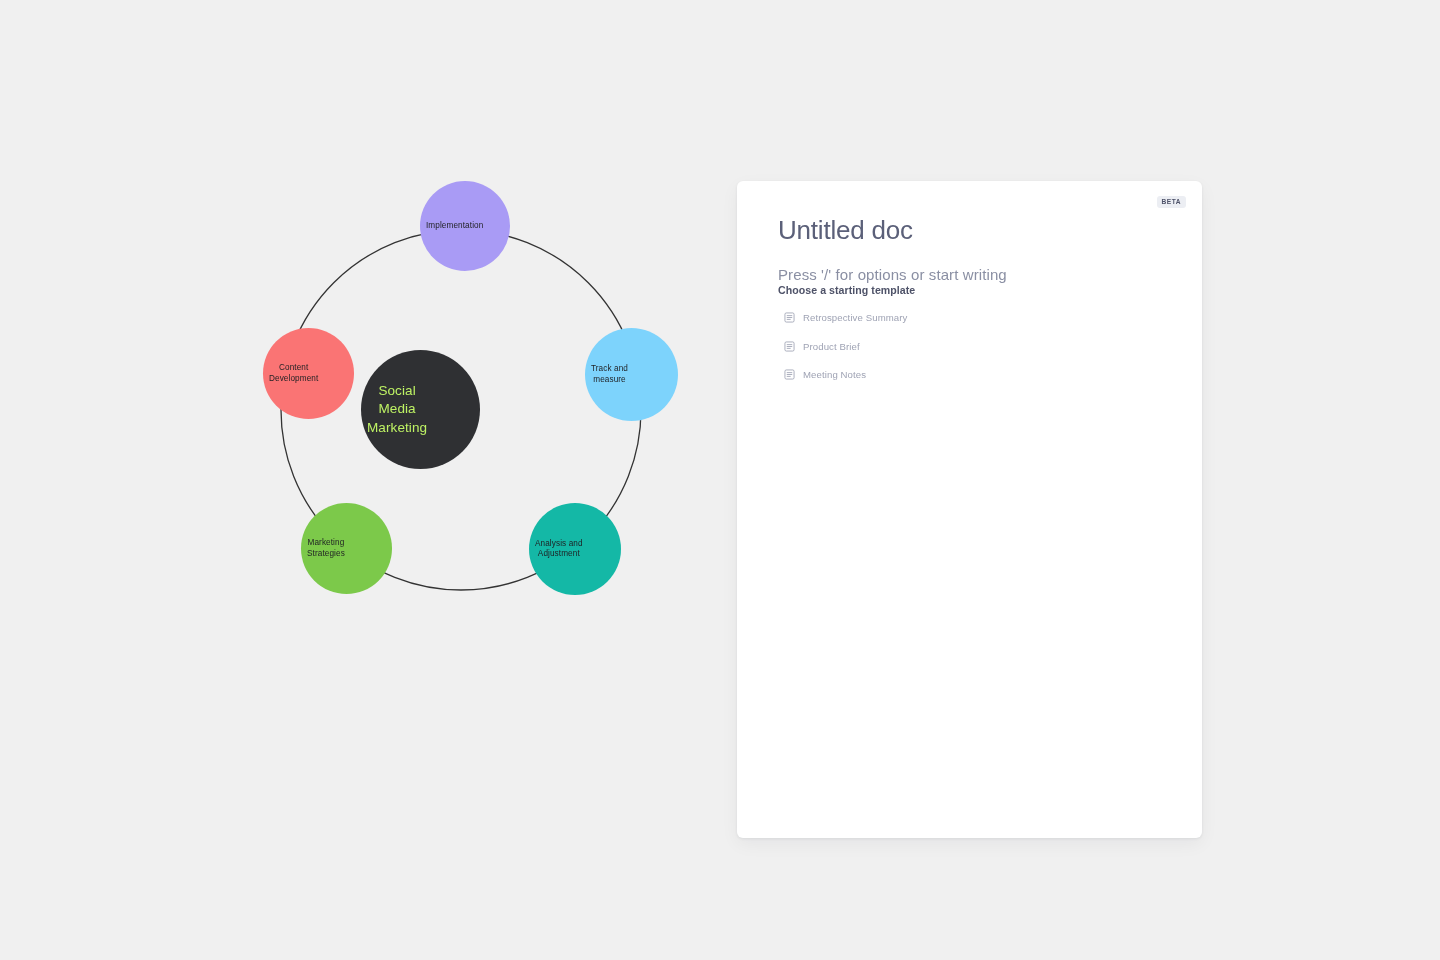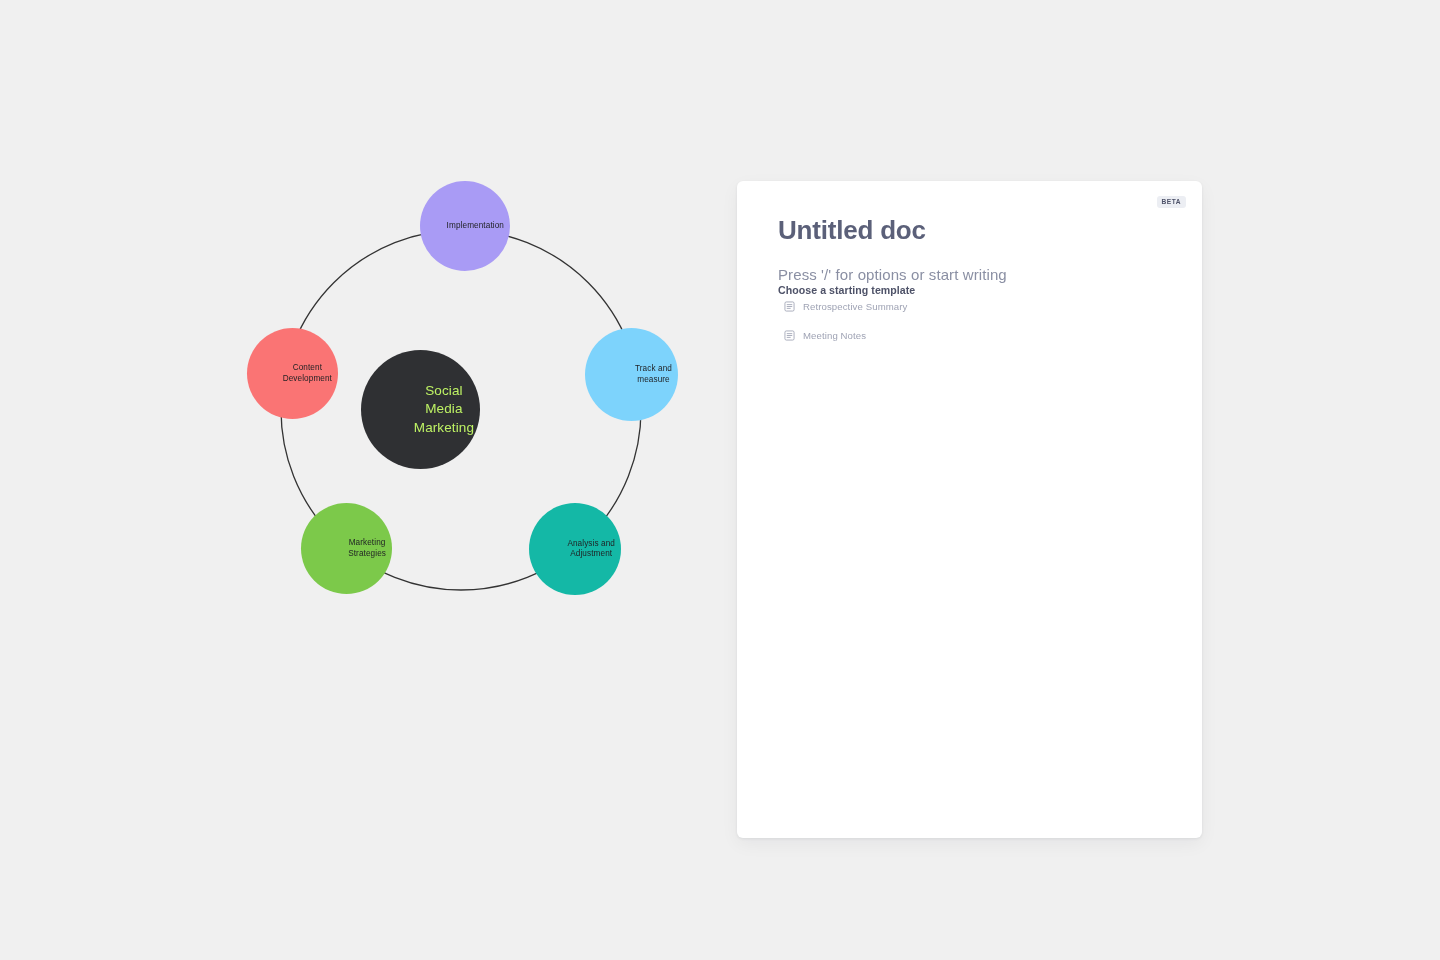--- a/index.html
+++ b/index.html
@@ -38,21 +38,21 @@
     width: 440px;
     height: 440px;
     overflow: visible;
   }
 
   .node {
     position: absolute;
     border-radius: 50%;
     display: flex;
     align-items: center;
-    justify-content: flex-end;
+    justify-content: flex-start;
     text-align: center;
     box-sizing: border-box;
   }
   .node-label {
     font-size: 8.2px;
     line-height: 1.28;
     font-weight: 500;
     letter-spacing: 0.1px;
     color: #1f2023;
     padding: 0 6px;
@@ -71,21 +71,21 @@
     font-size: 13.5px;
     line-height: 1.34;
     font-weight: 400;
     letter-spacing: 0.1px;
   }
 
   .node-top    { left: 179px; top: 11px;  width: 90px; height: 90px; }
   .node-right  { left: 344px; top: 158px; width: 93px; height: 93px; }
   .node-bottom-right { left: 288px; top: 333px; width: 92px; height: 92px; }
   .node-bottom-left  { left: 60px;  top: 333px; width: 91px; height: 91px; }
-  .node-left   { left: 6px;   top: 158px; width: 91px; height: 91px; }
+  .node-left   { left: 22px;   top: 158px; width: 91px; height: 91px; }
 
   
   #doc-card {
     position: absolute;
     left: 737px;
     top: 181px;
     width: 465px;
     height: 657px;
     background: #ffffff;
     border-radius: 6px;
@@ -110,21 +110,21 @@
 
   #doc-body {
     position: absolute;
     left: 41px;
     top: 35px;
     right: 30px;
   }
 
   #doc-title {
     font-size: 26px;
-    font-weight: 700;
+    font-weight: 400;
     color: #5b6079;
     letter-spacing: -0.2px;
     line-height: 1.15;
     margin: 0;
   }
 
   #doc-hint {
     margin-top: 20px;
     font-size: 15px;
     color: #8a8fa3;
@@ -133,20 +133,21 @@
 
   #template-heading {
     margin-top: 1px;
     font-size: 10.6px;
     font-weight: 700;
     color: #4e5268;
     letter-spacing: 0.05px;
   }
 
   #template-list {
+    margin-top: 11px;
   }
   .template-item {
     display: flex;
     align-items: center;
     height: 22px;
     margin-bottom: 6.5px;
     padding-left: 6px;
     cursor: pointer;
     border-radius: 4px;
   }
@@ -225,20 +226,29 @@
       <div class="template-item">
         <svg class="tpl-icon" viewBox="0 0 14 14">
           <rect x="1.2" y="1.2" width="11.6" height="11.6" rx="1.8" ry="1.8" fill="none" stroke="#9fa3b4" stroke-width="1.1"></rect>
           <line x1="4" y1="4.6" x2="10" y2="4.6" stroke="#9fa3b4" stroke-width="1.1" stroke-linecap="round"></line>
           <line x1="4" y1="7" x2="10" y2="7" stroke="#9fa3b4" stroke-width="1.1" stroke-linecap="round"></line>
           <line x1="4" y1="9.4" x2="8" y2="9.4" stroke="#9fa3b4" stroke-width="1.1" stroke-linecap="round"></line>
         </svg>
         <span class="tpl-label">Retrospective Summary</span>
       </div>
 
+      <div class="template-item">
+        <svg class="tpl-icon" viewBox="0 0 14 14">
+          <rect x="1.2" y="1.2" width="11.6" height="11.6" rx="1.8" ry="1.8" fill="none" stroke="#9fa3b4" stroke-width="1.1"></rect>
+          <line x1="4" y1="4.6" x2="10" y2="4.6" stroke="#9fa3b4" stroke-width="1.1" stroke-linecap="round"></line>
+          <line x1="4" y1="7" x2="10" y2="7" stroke="#9fa3b4" stroke-width="1.1" stroke-linecap="round"></line>
+          <line x1="4" y1="9.4" x2="8" y2="9.4" stroke="#9fa3b4" stroke-width="1.1" stroke-linecap="round"></line>
+        </svg>
+        <span class="tpl-label">Product Brief</span>
+      </div>
 
 
       <div class="template-item">
         <svg class="tpl-icon" viewBox="0 0 14 14">
           <rect x="1.2" y="1.2" width="11.6" height="11.6" rx="1.8" ry="1.8" fill="none" stroke="#9fa3b4" stroke-width="1.1"></rect>
           <line x1="4" y1="4.6" x2="10" y2="4.6" stroke="#9fa3b4" stroke-width="1.1" stroke-linecap="round"></line>
           <line x1="4" y1="7" x2="10" y2="7" stroke="#9fa3b4" stroke-width="1.1" stroke-linecap="round"></line>
           <line x1="4" y1="9.4" x2="8" y2="9.4" stroke="#9fa3b4" stroke-width="1.1" stroke-linecap="round"></line>
         </svg>
         <span class="tpl-label">Meeting Notes</span>

